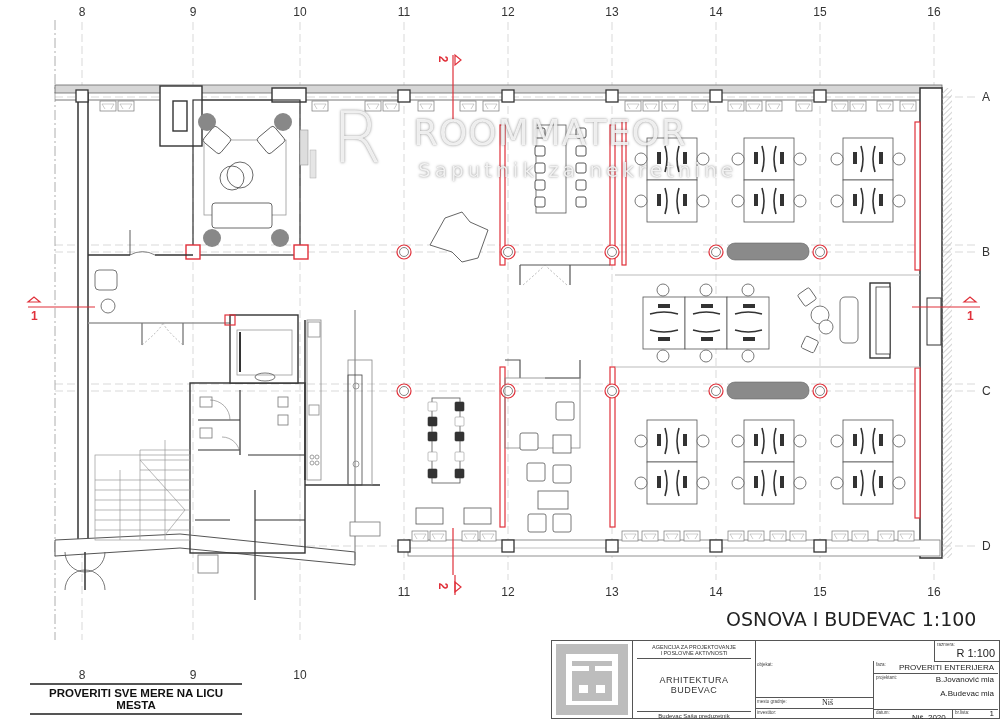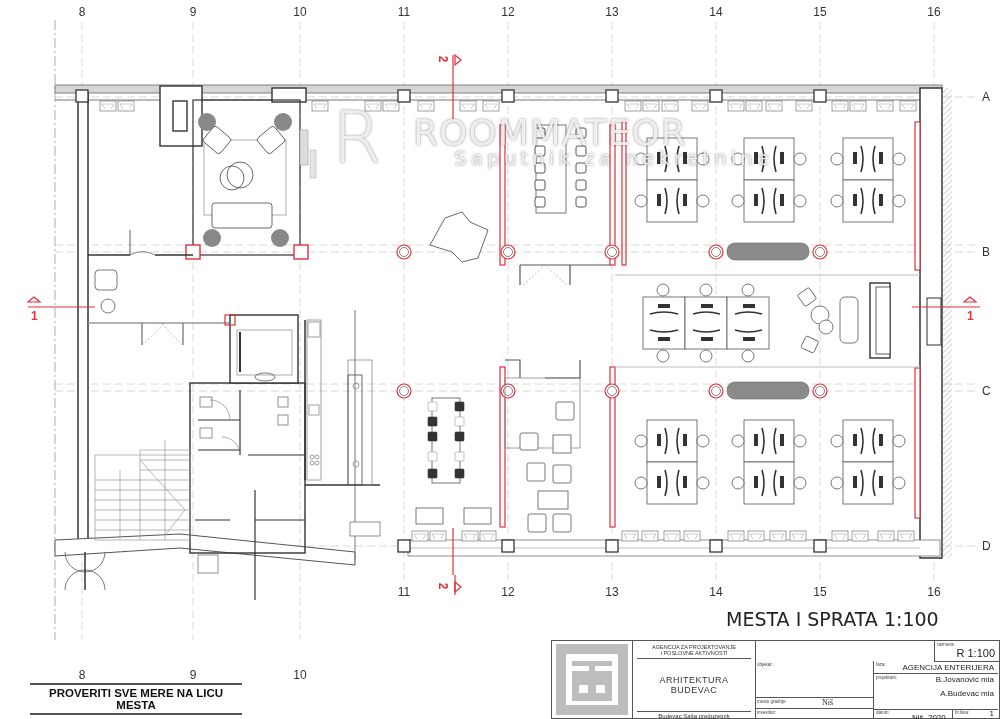--- a/index.html
+++ b/index.html
@@ -4,21 +4,21 @@
 <style>
   html,body{margin:0;padding:0;background:#fff;}
   body{width:1000px;height:719px;position:relative;overflow:hidden;font-family:"Liberation Sans",sans-serif;color:#222;}
   .abs{position:absolute;}
   .gridnum{position:absolute;font-size:12px;color:#333;transform:translateX(-50%);}
   .gridletter{position:absolute;font-size:12px;color:#333;}
   .secnum{position:absolute;font-size:12px;color:#e0303a;font-weight:bold;}
   .watermark{position:absolute;color:rgba(255,255,255,0.85);text-shadow:0 0 3px rgba(0,0,0,0.35),0 0 1px rgba(0,0,0,0.25);font-family:"DejaVu Sans",sans-serif;}
   .wm-r{left:332px;top:102px;font-size:72px;font-weight:200;line-height:1;}
   .wm-name{left:413px;top:115px;font-size:36px;letter-spacing:1px;line-height:1;}
-  .wm-tag{left:418px;top:148px;font-size:20px;letter-spacing:4px;line-height:1;margin-left:36px;}
+  .wm-tag{left:418px;top:160px;font-size:20px;letter-spacing:4px;line-height:1;}
   .plan-title{position:absolute;left:726px;top:608px;font-size:19px;color:#222;font-family:"DejaVu Sans",sans-serif;}
   .warning{position:absolute;left:30px;top:683px;width:212px;border-top:2px solid #555;border-bottom:2px solid #555;font-size:11.5px;font-weight:bold;text-align:center;padding:2px 0;color:#111;}
   
   .tb{position:absolute;left:551px;top:640px;width:447px;height:77px;border:1px solid #555;font-size:7px;color:#333;}
   .tb-logo{position:absolute;left:4px;top:3px;width:72px;height:71px;background:#bdbdbd;}
   .tb-logo .inner1{position:absolute;left:10px;top:10px;width:52px;height:51px;background:#fff;}
   .tb-logo .inner2{position:absolute;left:16px;top:27px;width:40px;height:30px;background:#bdbdbd;}
   .tb-logo .sq1{position:absolute;left:23px;top:41px;width:9px;height:8px;background:#fff;}
   .tb-logo .sq2{position:absolute;left:40px;top:41px;width:9px;height:8px;background:#fff;}
   .tb-logo .bar{position:absolute;left:16px;top:17px;width:40px;height:5px;background:#bdbdbd;}
@@ -414,21 +414,21 @@
 <span class="secnum" style="left:440px;top:579px;transform:rotate(90deg)">2</span>
 <span class="secnum" style="left:31px;top:309px">1</span>
 <span class="secnum" style="left:967px;top:309px">1</span>
 
 <div>
   <span class="watermark wm-r">R</span>
   <span class="watermark wm-name">ROOMMATEOR</span>
   <span class="watermark wm-tag">Saputnik za nekretnine</span>
 </div>
 
-<div class="plan-title">MESTA I SPRATA 1:100</div>
+<div class="plan-title">OSNOVA I BUDEVAC 1:100</div>
 <div class="warning">PROVERITI SVE MERE NA LICU MESTA</div>
 
 <div class="tb">
   <div class="tb-logo">
     <div class="inner1"></div>
     <div class="bar"></div>
       <div class="stem"></div>
     <div class="inner2"></div>
     <div class="sq1"></div>
       <div class="sq2"></div>
@@ -444,21 +444,21 @@
     <span class="lbl">razmera:</span>
     <span class="val" style="top:6px;font-size:11px;">R 1:100</span>
   </div>
 
   <div class="cell" style="left:203px;top:20px;width:118px;height:36px;border-right-width:1px;border-bottom-width:1px;">
     <span class="lbl">objekat:</span>
   </div>
 
   <div class="cell" style="left:322px;top:20px;width:124px;height:12px;border-bottom-width:1px;">
     <span class="lbl">faza:</span>
-    <span class="val" style="top:2px;">AGENCIJA ENTERIJERA</span>
+    <span class="val" style="top:2px;">PROVERITI ENTERIJERA</span>
   </div>
 
   <div class="cell" style="left:322px;top:33px;width:124px;height:35px;border-bottom-width:1px;">
     <span class="lbl">projektant:</span>
     <span class="val" style="top:15px;">A.Budevac mia</span>
     <span class="val" style="top:1px;">B.Jovanović mia</span>
   </div>
 
   <div class="cell" style="left:203px;top:57px;width:118px;height:10px;border-right-width:1px;border-bottom-width:1px;">
     <span class="lbl">mesto gradnje:</span>

